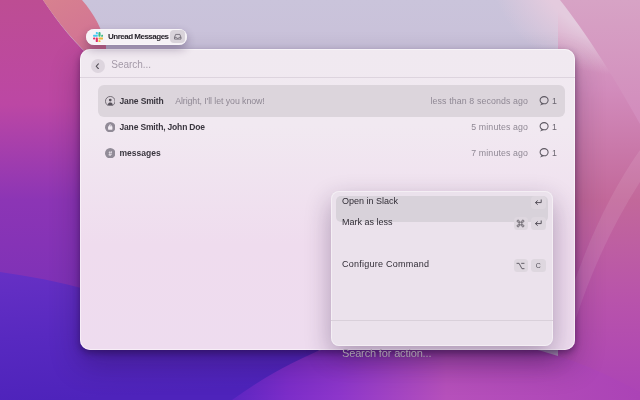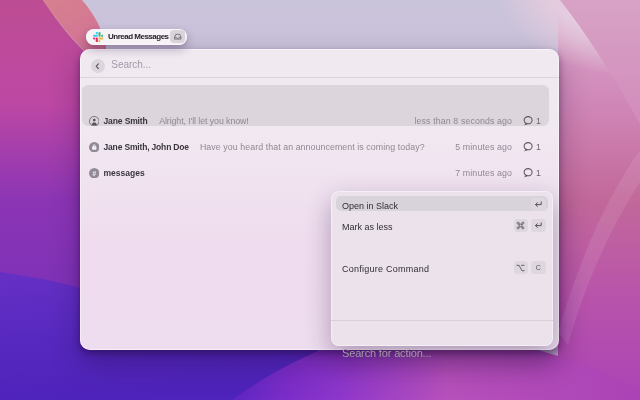--- a/index.html
+++ b/index.html
@@ -1,34 +1,34 @@
 <!DOCTYPE html>
 <html><head><meta charset="utf-8">
 <style>
 html,body{margin:0;padding:0}
 body{width:640px;height:400px;overflow:hidden;position:relative;font-family:"Liberation Sans",sans-serif;-webkit-font-smoothing:antialiased}
 #wp{position:absolute;left:0;top:0}
 .win{position:absolute;left:80px;top:49px;width:479px;height:301px;border-radius:10px;
   background:linear-gradient(#f0e9f0,#f1e9f1 25%,#efdcee 65%,#eedcef);
-  box-shadow:0 3px 7px rgba(25,5,45,.42),0 14px 30px rgba(25,5,45,.3),inset 0 0 0 1px rgba(255,255,255,.5);}
+  box-shadow:0 3px 7px rgba(25,5,45,.42),0 14px 30px rgba(25,5,45,.3),inset 0 0 0 1px rgba(255,255,255,.5);padding-left:16px;}
 .backbtn{position:absolute;left:10.7px;top:10px;width:14px;height:14px;border-radius:7px;background:#ddd5de;display:flex;align-items:center;justify-content:center}
 .searchtxt{position:absolute;left:31.3px;top:10px;font-size:10px;letter-spacing:-0.05px;line-height:12px;color:#a49aa8}
 .sdiv{position:absolute;left:0;top:28px;width:100%;height:1px;background:#ddd4de}
-.row{position:absolute;left:2px;width:467px;height:41px;border-radius:6px;display:flex;align-items:flex-end}
+.row{position:absolute;left:18px;width:467px;height:32px;border-radius:6px;display:flex;align-items:center}
 .row.sel{background:#dcd5dc}
 .row .av{margin-left:6.5px;width:10.5px;height:10.5px;flex:none}
 .row .title{margin-left:4.5px;font-size:8.5px;font-weight:700;color:#3a363f;white-space:nowrap}
 .row .sub{font-size:8.8px;color:#8f8894;white-space:nowrap}
 .row .sp{flex:1}
 .row .time{font-size:8.8px;letter-spacing:0.12px;color:#8f8894;white-space:nowrap}
 .row .bub{margin-left:11px;flex:none}
 .row .cnt{margin-left:3px;margin-right:8px;font-size:8.8px;color:#6b6670}
 .menu{position:absolute;left:331px;top:190.5px;width:222px;height:155.5px;border-radius:8px;
   background:#ebe2ec;box-shadow:0 10px 26px rgba(35,10,55,.32),inset 0 0 0 1px rgba(255,255,255,.45);z-index:4}
-.mrow{position:absolute;left:5px;width:212px;height:15px;display:flex;align-items:flex-end;border-radius:5px}
+.mrow{position:absolute;left:5px;width:212px;height:26px;display:flex;align-items:flex-start;border-radius:5px}
 .mrow.sel{background:#d8d2da}
 .mrow .mtxt{margin-left:6px;font-size:9px;color:#312d36}
 .mrow .msp{flex:1}
 .kcap{flex:none;width:14.5px;height:13px;border-radius:3.5px;background:#ded7df;display:flex;align-items:center;justify-content:center;margin-left:3px;color:#55505a;font-size:7px}
 .mdiv{position:absolute;left:0;top:129.5px;width:100%;height:1px;background:#d9d0da}
 .mfoot{position:absolute;left:11px;top:156px;font-size:11px;letter-spacing:-0.15px;color:#a39aa7}
 .pill{position:absolute;left:85.5px;top:28.6px;width:101.5px;height:16.8px;border-radius:8.4px;
   background:#f6f2f6;box-shadow:0 4px 10px rgba(40,15,60,.32),inset 0 0 0 0.5px rgba(255,255,255,.6);z-index:5}
 .pill .txt{position:absolute;left:22.5px;top:0;height:24px;line-height:16.8px;font-size:8px;font-weight:700;letter-spacing:-0.5px;color:#26222a;white-space:nowrap}
 .pill .kbox{position:absolute;left:84.8px;top:1.7px;width:14.8px;height:13.1px;border-radius:4px;background:#d9d3da;display:flex;align-items:center;justify-content:center}
@@ -117,21 +117,20 @@
       </svg>
     <div class="cnt">1</div>
   </div>
 
   <div class="row" style="top:62px">
     <svg class="av" viewBox="0 0 14 14">
         <circle cx="7" cy="7" r="7" fill="#918b97"></circle>
         <path d="M7 3.2 C 8 3.2 8.8 4 8.8 5 L 8.8 5.6 L 9.2 5.6 C 9.6 5.6 9.9 5.9 9.9 6.3 L 9.9 9.6 C 9.9 10 9.6 10.3 9.2 10.3 L 4.8 10.3 C 4.4 10.3 4.1 10 4.1 9.6 L 4.1 6.3 C 4.1 5.9 4.4 5.6 4.8 5.6 L 5.2 5.6 L 5.2 5 C 5.2 4 6 3.2 7 3.2 Z M 7 4.2 C 6.5 4.2 6.2 4.5 6.2 5 L 6.2 5.6 L 7.8 5.6 L 7.8 5 C 7.8 4.5 7.5 4.2 7 4.2 Z" fill="#f3edf4"></path>
       </svg>
     <div class="title" style="letter-spacing:-0.17px">Jane Smith, John Doe</div>
-    <div class="sub" style="margin-left:11px;letter-spacing:0.08px">Have you heard that an announcement is coming today?</div>
     <div class="sp"></div>
     <div class="time">5 minutes ago</div>
     <svg class="bub" width="10" height="10" viewBox="0 0 10 10">
         <ellipse cx="5.1" cy="4.2" rx="4" ry="3.6" fill="none" stroke="#5d5862" stroke-width="1.05"></ellipse>
         <path d="M2.7 7.3 L1 9.5 L4.6 8.1 Z" fill="#5d5862"></path>
       </svg>
     <div class="cnt">1</div>
   </div>
 
   <div class="row" style="top:88px">

